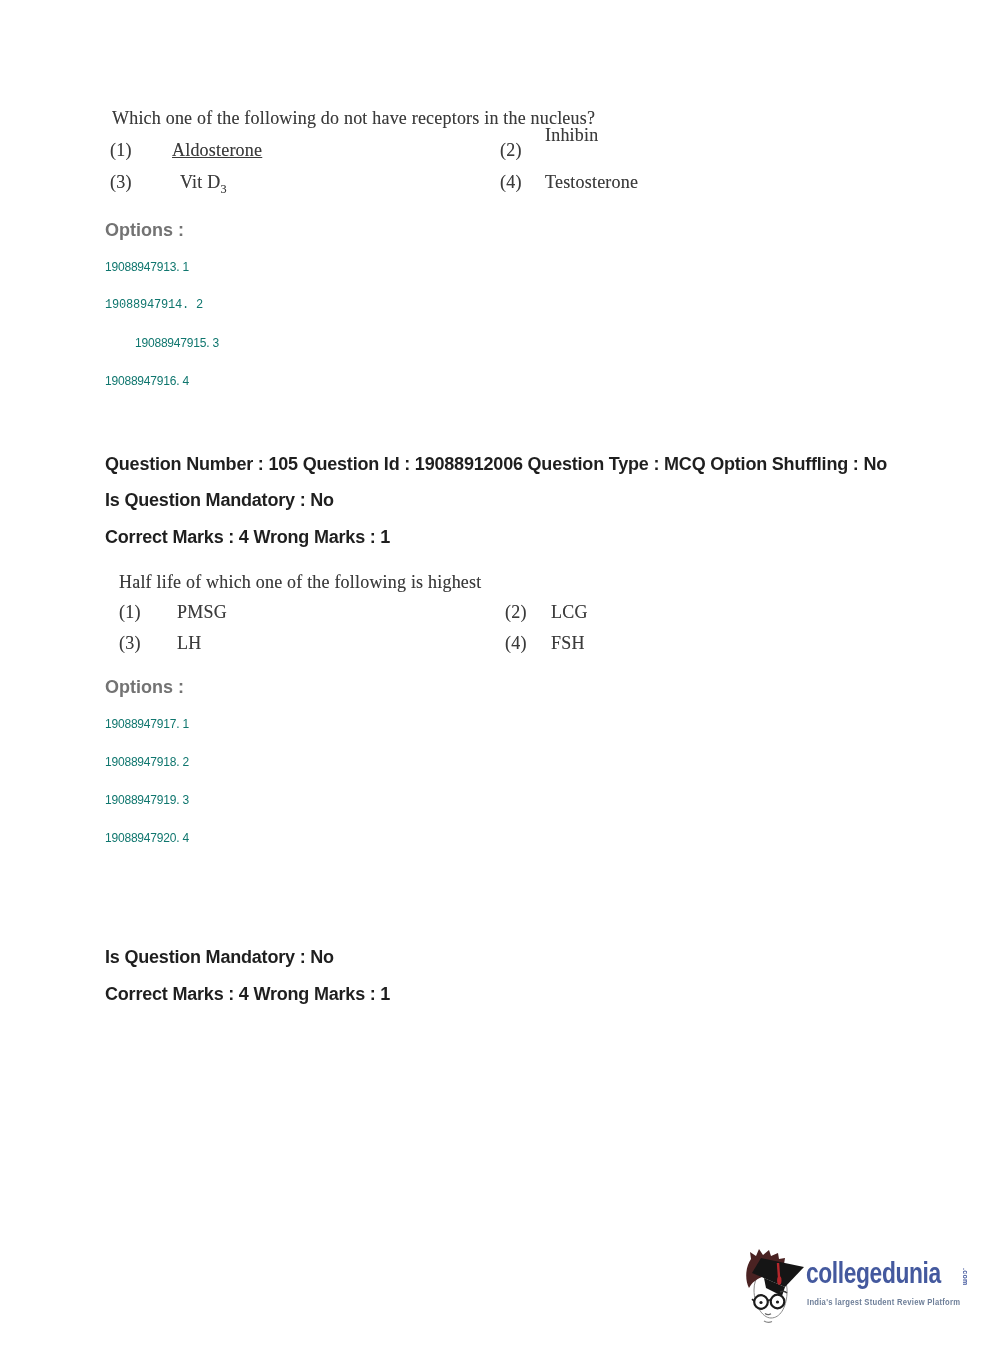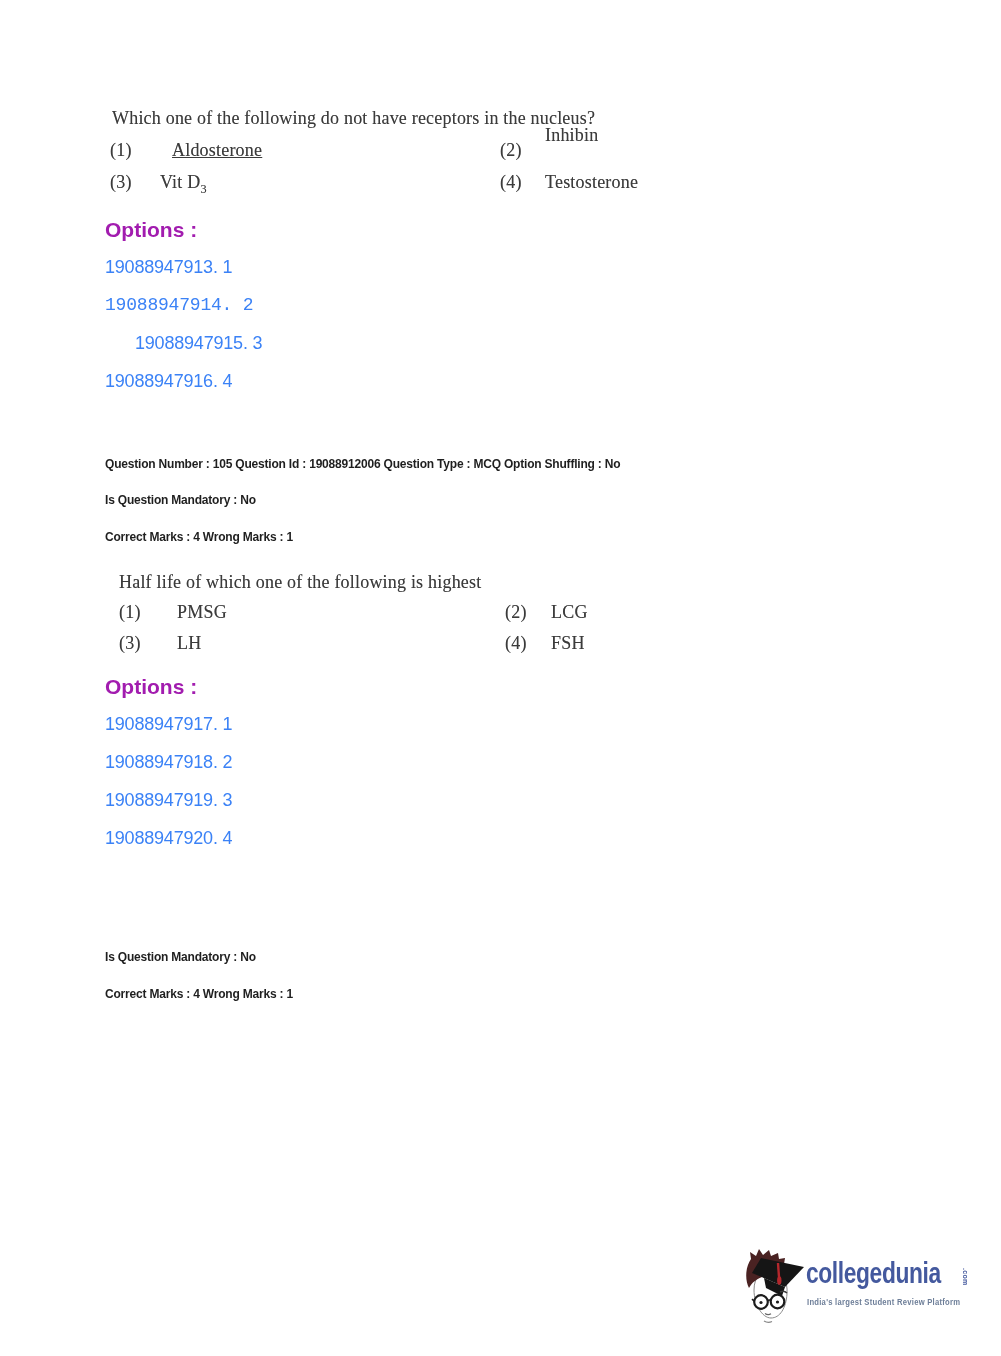--- a/index.html
+++ b/index.html
@@ -25,39 +25,39 @@
     line-height: 22px;
     color: #3b3b3b;
     letter-spacing: 0.2px;
     text-shadow: 0 0 0.6px rgba(90,90,90,0.55);
   }
   .serif-text sub { font-size: 68%; }
 
   
   .meta {
     font-weight: 700;
-    font-size: 12px;
+    font-size: 18px;
     line-height: 22px;
     color: #1f1f1f;
     letter-spacing: -0.2px;
   }
 
   
   .optlabel {
     font-weight: 700;
-    font-size: 21px;
+    font-size: 18px;
     line-height: 22px;
-    color: #a21caf;
+    color: #737373;
   }
 
   
   .optid {
-    font-size: 18px;
+    font-size: 12px;
     line-height: 22px;
-    color: #3b82f6;
+    color: #0f766e;
     letter-spacing: -0.2px;
   }
 
   
   #footer-logo {
     position: absolute;
     left: 744px;
     top: 1246px;
     width: 245px;
     height: 84px;
@@ -103,21 +103,21 @@
 <div id="page">
 
   <div class="abs serif-text" style="left:112px; top:107px;">Which one of the following do not have receptors in the nucleus?</div>
 
   <span class="abs serif-text" style="left:110px; top:139px;">(1)</span>
   <span class="abs serif-text" style="left:172px; top:139px;text-decoration:underline;">Aldosterone</span>
   <span class="abs serif-text" style="left:500px; top:139px;">(2)</span>
   <span class="abs serif-text" style="left:545px; top:124px;text-align:center;">Inhibin</span>
 
   <span class="abs serif-text" style="left:110px; top:171px;">(3)</span>
-  <span class="abs serif-text" style="left:160px; top:171px;text-align:right;"><span>Vit D</span><sub>3</sub></span>
+  <span class="abs serif-text" style="left:180px; top:171px;text-align:right;"><span>Vit D</span><sub>3</sub></span>
   <span class="abs serif-text" style="left:500px; top:171px;">(4)</span>
   <span class="abs serif-text" style="left:545px; top:171px;">Testosterone</span>
 
   <div class="abs optlabel" style="left:105px; top:219px;">Options :</div>
   <div class="abs optid" style="left:105px; top:256px;">19088947913. 1</div>
   <div class="abs optid" style="left:105px; top:294px;font-family:Liberation Mono, monospace;">19088947914. 2</div>
   <div class="abs optid" style="left:105px; top:332px;margin-left:30px;">19088947915. 3</div>
   <div class="abs optid" style="left:105px; top:370px;">19088947916. 4</div>
 
   <div class="abs meta" style="left:105px; top:453px;">Question Number : 105 Question Id : 19088912006 Question Type : MCQ Option Shuffling : No</div>

